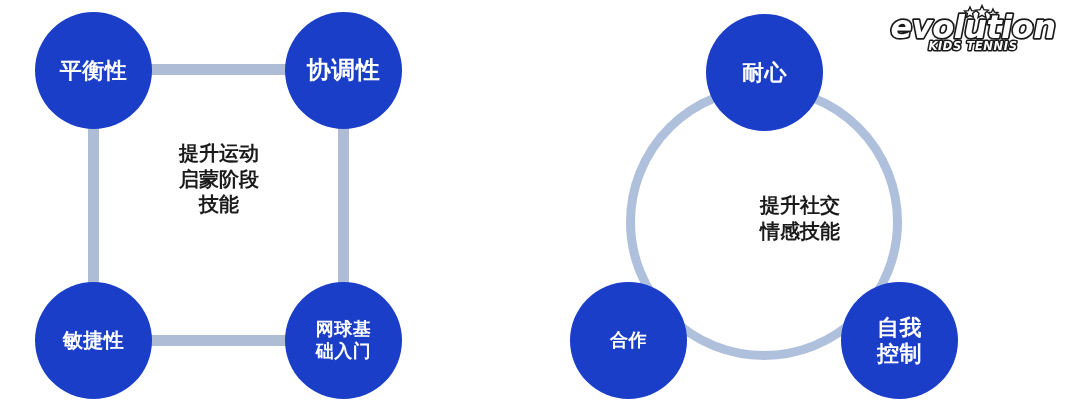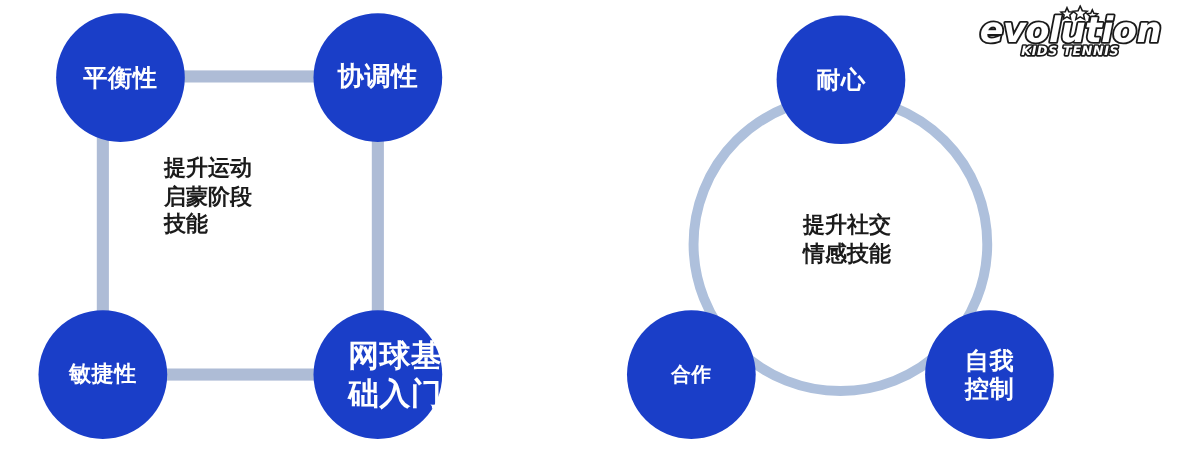--- a/index.html
+++ b/index.html
@@ -46,20 +46,21 @@
   .connector {
     position: absolute;
     background: #aebcd6;
     z-index: 1;
   }
 
   .center-text {
     position: absolute;
     color: #1b1b1b;
     font-weight: bold;
+    text-align: center;
     white-space: pre-line;
     line-height: 1.28;
     z-index: 2;
     -webkit-font-smoothing: antialiased;
   }
 
   
   .ring {
     position: absolute;
     border-radius: 50%;
@@ -80,33 +81,33 @@
 
 <div id="stage">
 
   <div>
 
     <div class="connector" style="left:146px; top:64px; width:144px; height:11px;"></div>
     <div class="connector" style="left:88px; top:122px; width:11px; height:166px;"></div>
     <div class="connector" style="left:338px; top:122px; width:11px; height:166px;"></div>
     <div class="connector" style="left:146px; top:335px; width:144px; height:11px;"></div>
 
-    <div class="node" style="left:51px; top:12px; width:117px; height:117px; font-size:22px;">
+    <div class="node" style="left:35px; top:12px; width:117px; height:117px; font-size:22px;">
       <span class="node-label">平衡性</span>
     </div>
 
     <div class="node" style="left:285px; top:12px; width:117px; height:117px; font-size:24px;">
       <span class="node-label">协调性</span>
     </div>
 
     <div class="node" style="left:35px; top:282px; width:117px; height:117px; font-size:20px;">
       <span class="node-label">敏捷性</span>
     </div>
 
-    <div class="node" style="left:285px; top:282px; width:117px; height:117px; font-size:28px;justify-content:flex-end;">
+    <div class="node" style="left:285px; top:282px; width:117px; height:117px; font-size:18px;">
       <span class="node-label">网球基
 础入门</span>
     </div>
 
     <div class="center-text" style="left:149px; top:141px; width:140px; font-size:20px;">提升运动
 启蒙阶段
 技能</div>
   </div>
 
   <div>

